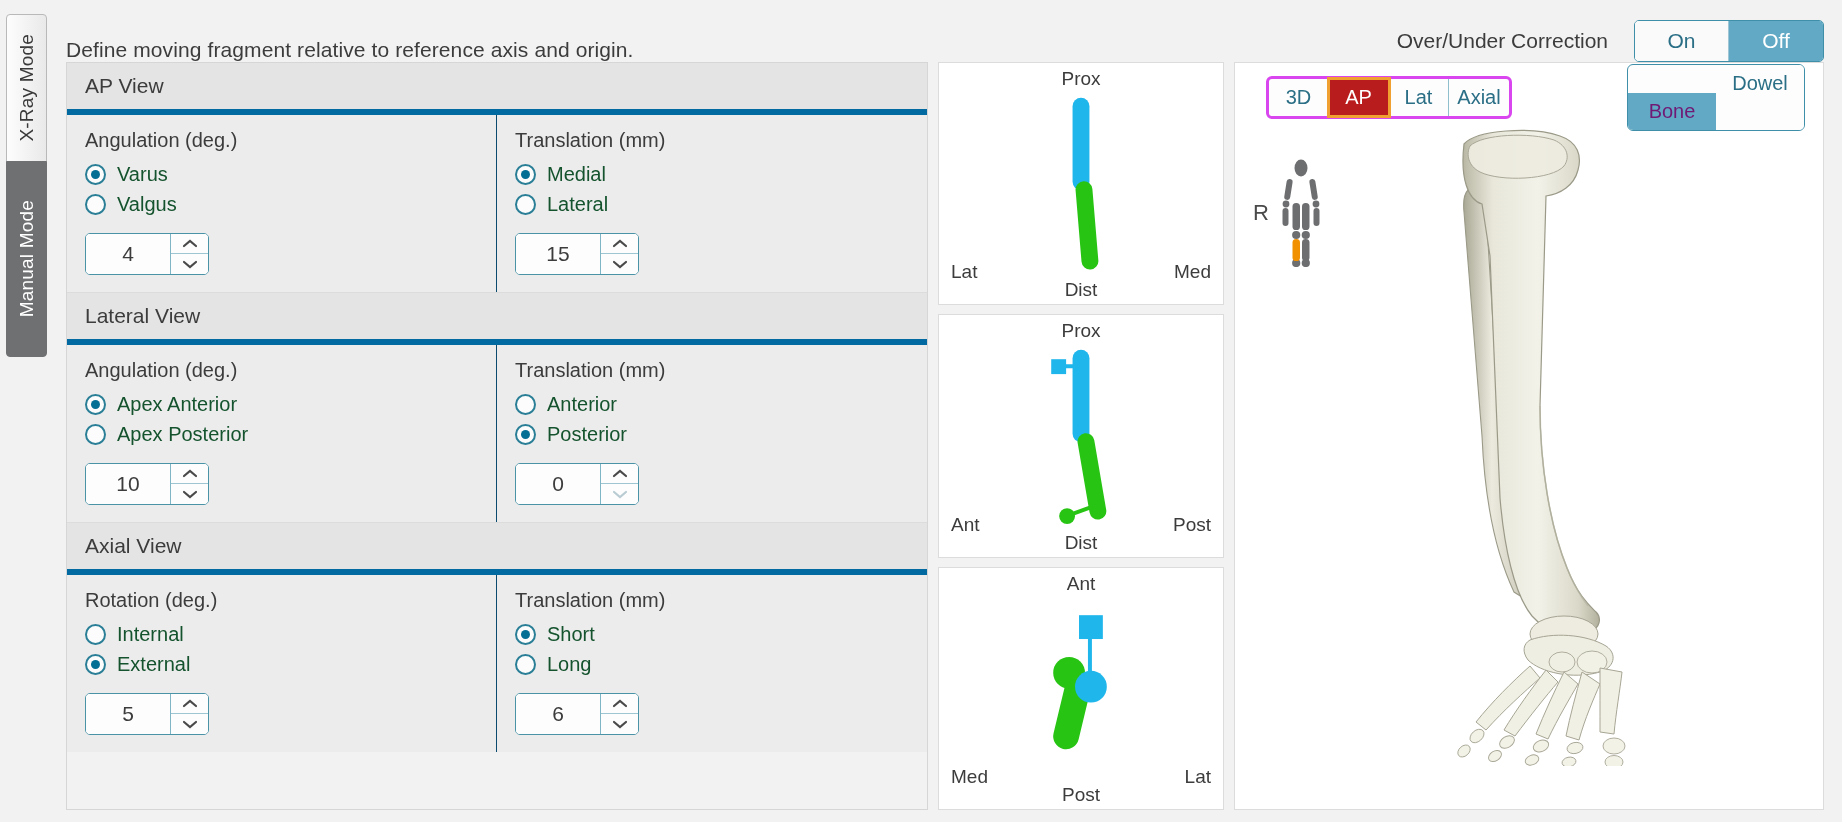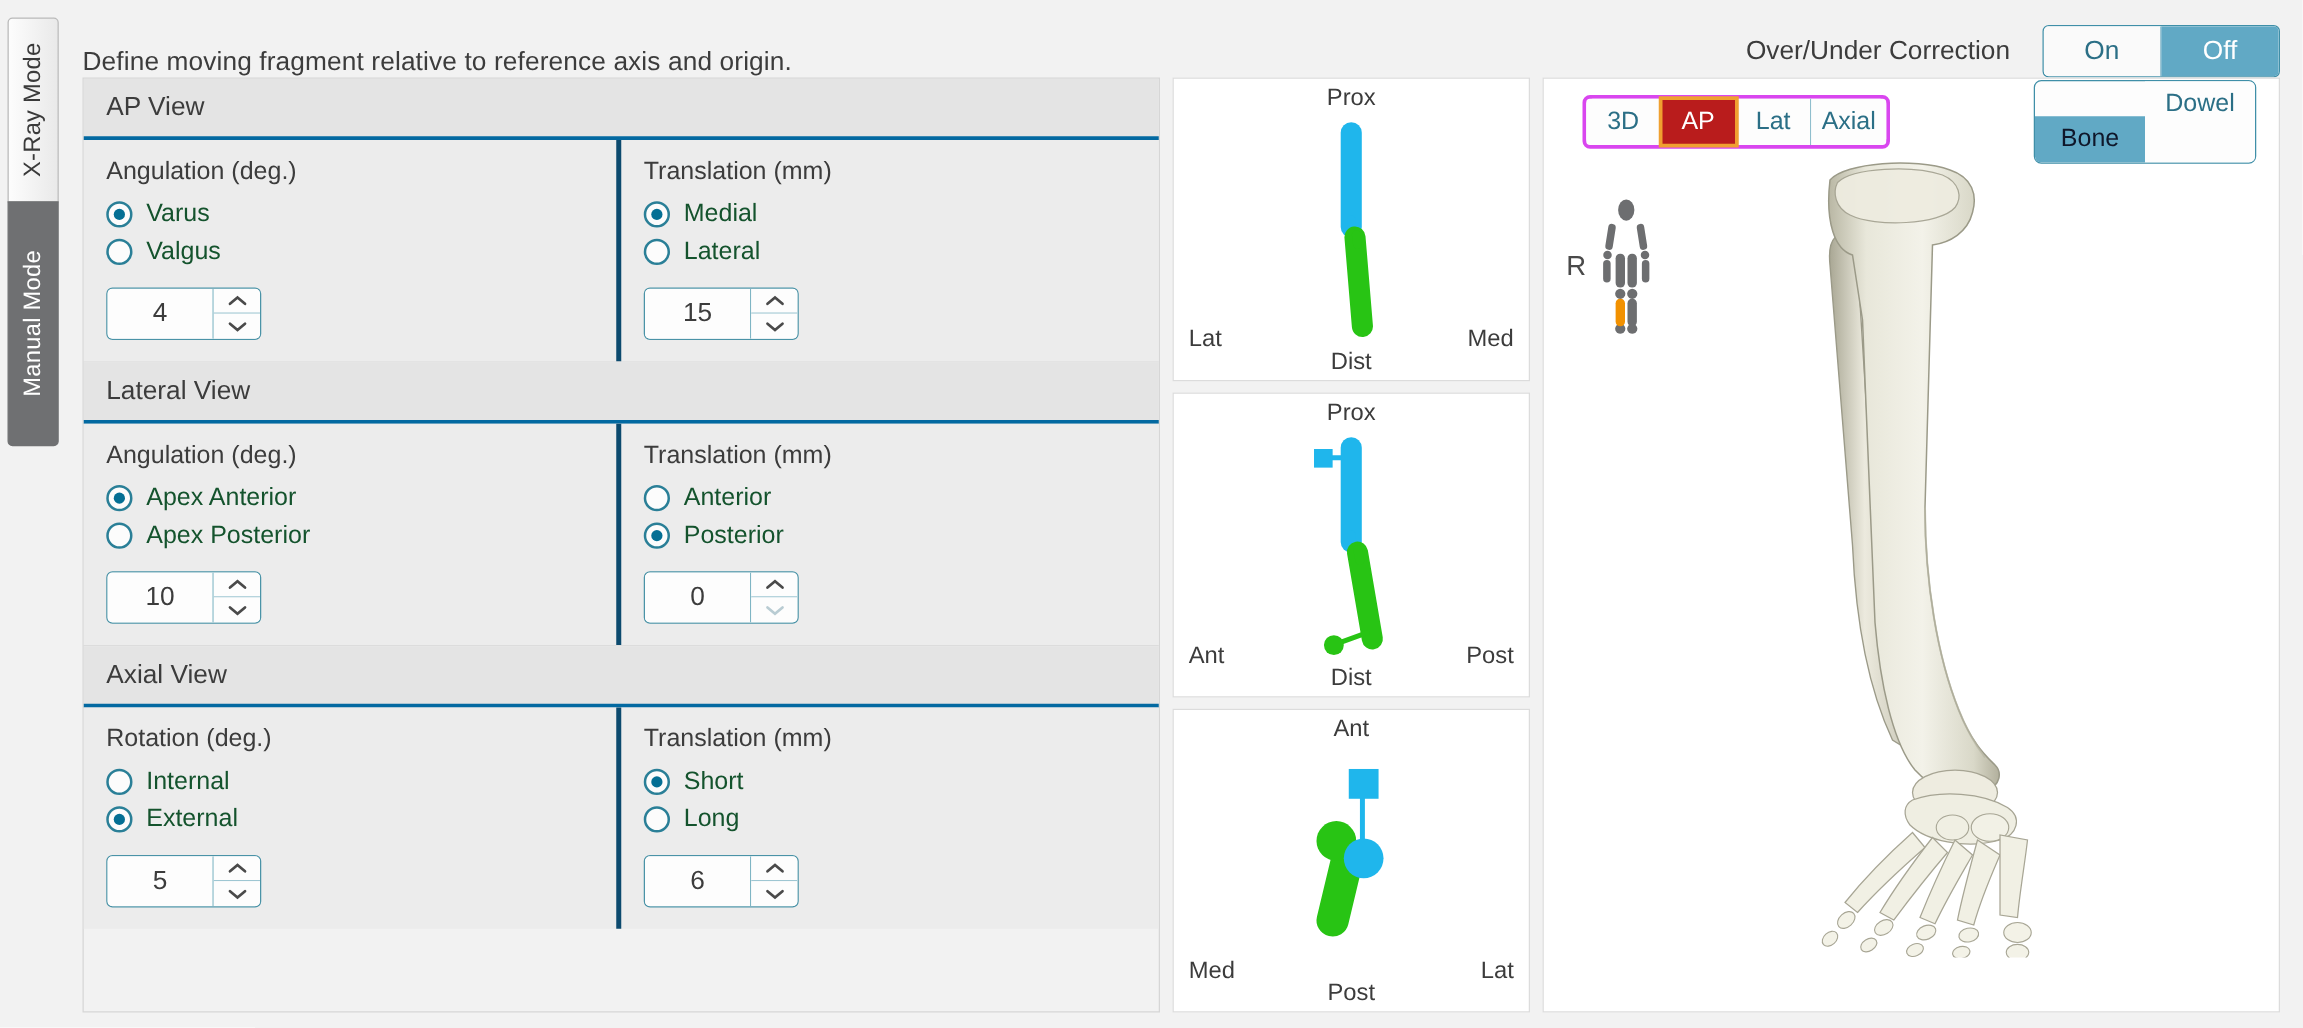--- a/index.html
+++ b/index.html
@@ -138,32 +138,32 @@
     display: flex;
     flex-direction: column;
   }
   .pgroup { border-bottom: 1px solid #dcdcdc; }
   .pgroup:last-child { border-bottom: none; }
   .pgroup-head {
     background: #e4e4e4;
     padding: 11px 0 11px 18px;
     font-size: 21px;
     color: #3c3c3c;
-    border-bottom: 3px solid #0369a1;
+    border-bottom: 6px solid #0369a1;
   }
   .pgroup-body {
     display: flex;
     flex-direction: row;
     background: #ececec;
     height: 177px;
   }
   .pcol {
     flex: 1 1 50%;
     padding: 14px 0 0 18px;
-    border-right: 4px solid #0c4a6e;
+    border-right: 1px solid #0c4a6e;
   }
   .pcol:last-child { border-right: none; }
   .pcol-title {
     font-size: 20px;
     color: #3c3c3c;
     margin-bottom: 11px;
   }
   .radio-row {
     display: flex;
     align-items: center;
@@ -309,21 +309,21 @@
   }
   .seg-bone .bbtn {
     font-size: 20px;
     padding: 7px 0;
     width: 88px;
     text-align: center;
     color: #2b6f86;
     cursor: pointer;
     background: #fdfdfd;
   }
-  .seg-bone .bbtn.active { background: #61a9c5; color: #0f172a; margin-top: 28px; }
+  .seg-bone .bbtn.active { background: #61a9c5; color: #701a75; margin-top: 28px; }
 
   .orient {
     position: absolute;
     top: 96px; left: 18px;
     display: flex;
     align-items: center;
     gap: 4px;
   }
   .orient .rlab {
     font-size: 22px;

